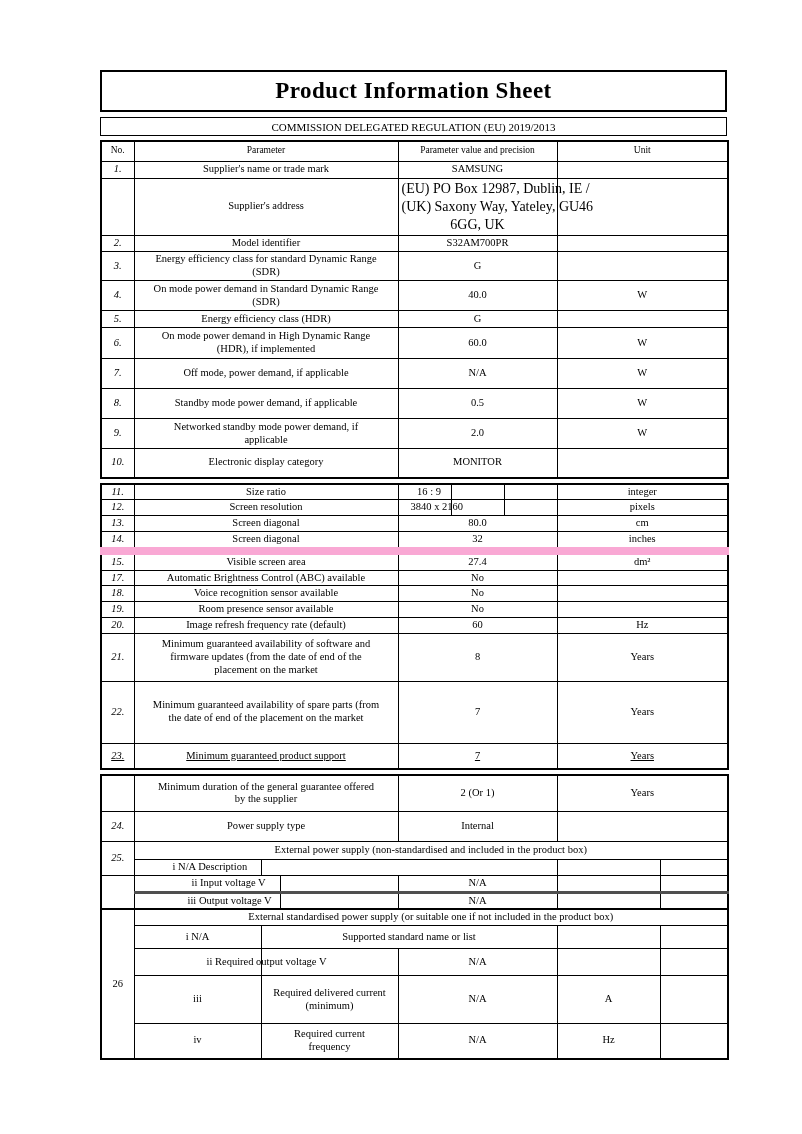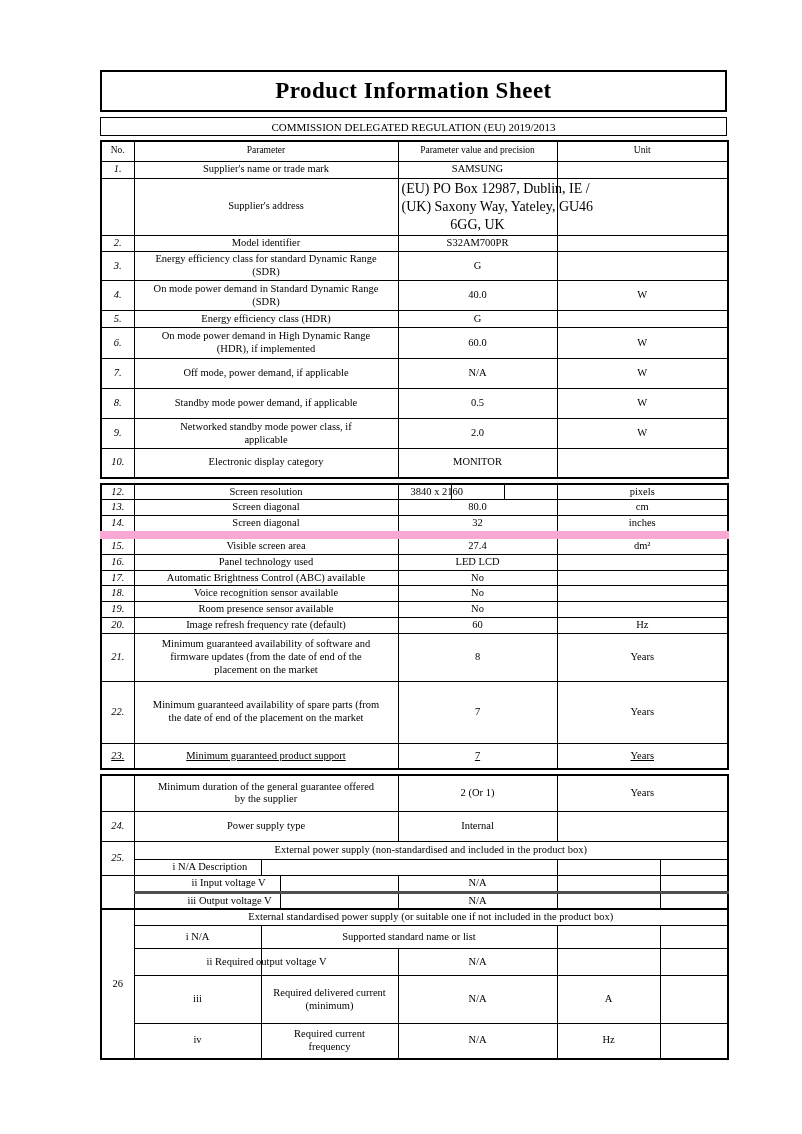--- a/index.html
+++ b/index.html
@@ -130,21 +130,21 @@
             <td colspan="2" class="u">W</td>
           </tr>
           <tr style="height: 30px;">
             <td class="no">8.</td>
             <td colspan="3" class="p">Standby mode power demand, if applicable</td>
             <td colspan="3" class="v">0.5</td>
             <td colspan="2" class="u">W</td>
           </tr>
           <tr style="height: 30px;">
             <td class="no">9.</td>
-            <td colspan="3" class="p">Networked standby mode power class, if
+            <td colspan="3" class="p">Networked standby mode power demand, if
 applicable</td>
             <td colspan="3" class="v">2.0</td>
             <td colspan="2" class="u">W</td>
           </tr>
           <tr style="height: 29px;">
             <td class="no">10.</td>
             <td colspan="3" class="p">Electronic display category</td>
             <td colspan="3" class="v">MONITOR</td>
             <td colspan="2" class="u"></td>
           </tr>
@@ -157,20 +157,28 @@
           <col style="width:127px">
           <col style="width:19px">
         <col style="width:118px">
           <col style="width:53px">
           <col style="width:53px">
         <col style="width:53px">
           <col style="width:103px">
           <col style="width:68px">
       </colgroup>
       <tbody id="tbody-b">
+          <tr style="height: 15px;">
+            <td class="no">11.</td>
+            <td colspan="3" class="p">Size ratio</td>
+            <td class="v sp">16 : 9</td>
+            <td></td>
+            <td></td>
+            <td colspan="2" class="u">integer</td>
+          </tr>
           <tr style="height: 14px;">
             <td class="no">12.</td>
             <td colspan="3" class="p">Screen resolution</td>
             <td class="v sp">3840 x 2160</td>
             <td></td>
             <td></td>
             <td colspan="2" class="u">pixels</td>
           </tr>
           <tr style="height: 14px;">
             <td class="no">13.</td>
@@ -182,26 +190,20 @@
             <td class="no">14.</td>
             <td colspan="3" class="p">Screen diagonal</td>
             <td colspan="3" class="v">32</td>
             <td colspan="2" class="u">inches</td>
           </tr>
           <tr class="gray-top" style="height: 14px;">
             <td class="no">15.</td>
             <td colspan="3" class="p">Visible screen area</td>
             <td colspan="3" class="v">27.4</td>
             <td colspan="2" class="u">dm²</td>
-          </tr>
-          <tr style="height: 15px;">
-            <td class="no">16.</td>
-            <td colspan="3" class="p">Panel technology used</td>
-            <td colspan="3" class="v">LED LCD</td>
-            <td colspan="2" class="u"></td>
           </tr>
           <tr style="height: 14px;">
             <td class="no">17.</td>
             <td colspan="3" class="p">Automatic Brightness Control (ABC) available</td>
             <td colspan="3" class="v">No</td>
             <td colspan="2" class="u"></td>
           </tr>
           <tr style="height: 15px;">
             <td class="no">18.</td>
             <td colspan="3" class="p">Voice recognition sensor available</td>

